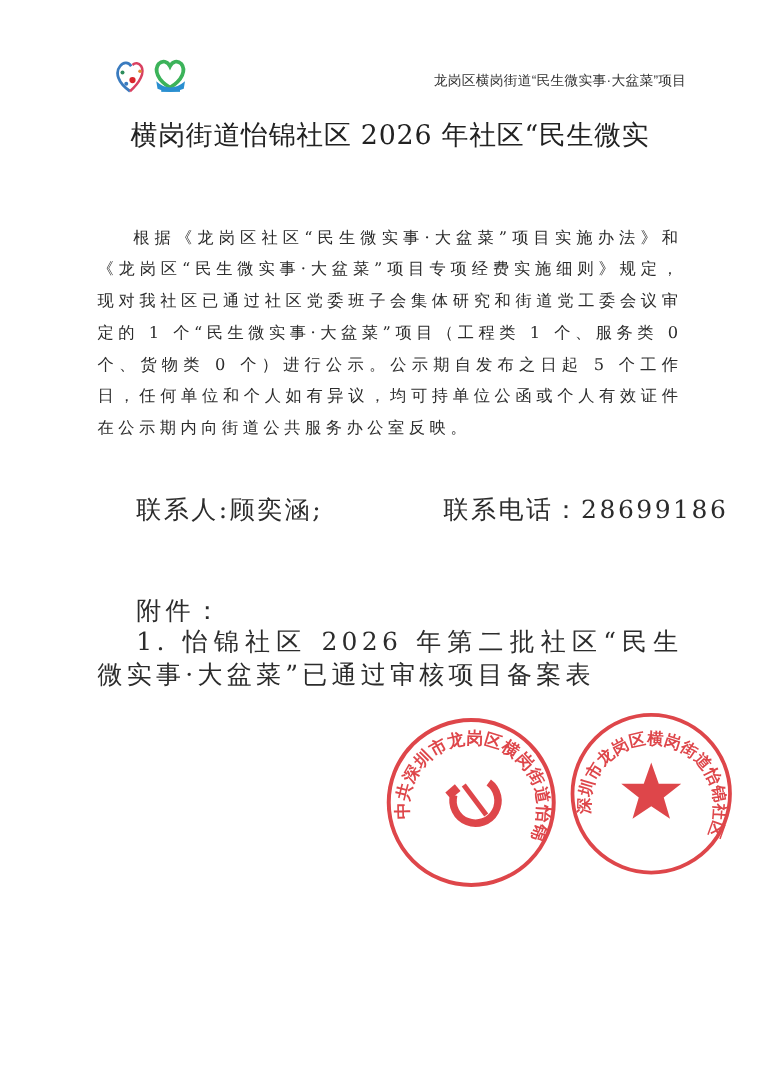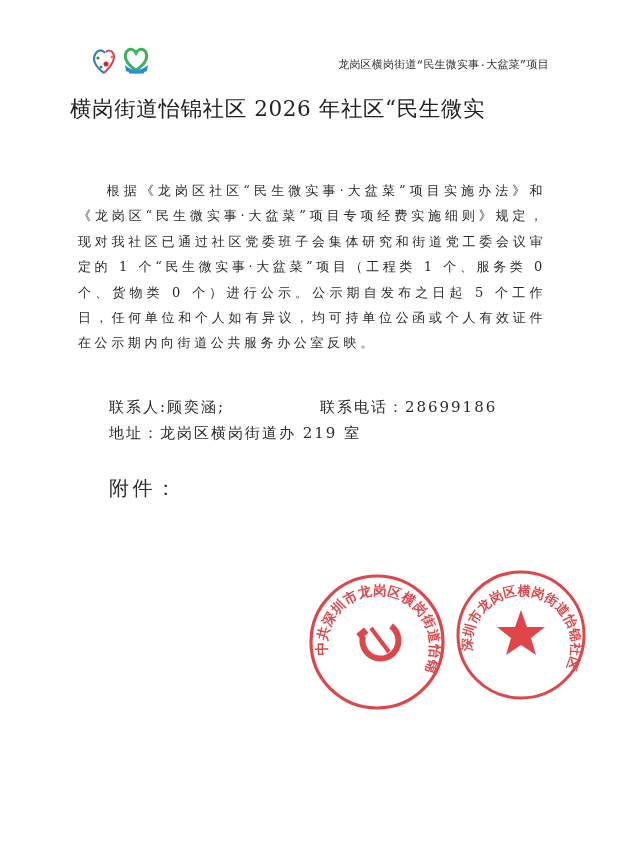--- a/index.html
+++ b/index.html
@@ -4,32 +4,32 @@
 <style>
   html, body { margin: 0; padding: 0; }
   body {
     width: 624px; height: 855px; background: #ffffff; position: relative; overflow: hidden;
     font-family: "DejaVu Serif", "Liberation Serif", serif; color: #2a2a2a;
   }
   .abs { position: absolute; }
   .logos { left: 92px; top: 46px; width: 70px; height: 30px; }
   .header-right {
     right: 75px; top: 57px; font-size: 11px; color: #333; letter-spacing: 0.2px;
-    font-family: Liberation Mono, monospace;
+    font-family: Liberation Sans, sans-serif;
   }
   .title {
-    left: 70px; top: 92px; width: 484px; 
+    left: 70px; top: 92px; width: 484px; text-align: center;
     font-size: 21.5px; line-height: 33px; color: #222; letter-spacing: 0.6px;
   }
   .body-text {
     left: 78px; top: 178px; width: 468px;
     font-size: 13px; line-height: 25.4px; letter-spacing: 3.6px; text-align: justify;
     text-indent: 2.2em; color: #2c2c2c;
   }
-  .contact { left: 109px; top: 394px; font-size: 15px; line-height: 26px; letter-spacing: 2px; color: #2c2c2c; }
+  .contact { left: 109px; top: 394px; font-size: 20px; line-height: 26px; letter-spacing: 2px; color: #2c2c2c; text-align: center; }
   .contact-row { white-space: nowrap; }
   .contact-phone { display: inline-block; margin-left: 88px; }
   .attach { left: 78px; width: 468px; top: 476px; font-size: 20px; line-height: 25.4px; letter-spacing: 3.4px; color: #2c2c2c; }
   .attach .label { padding-left: 31px; }
   .attach .item { text-indent: 31px; text-align: justify; }
   .sign { left: 356px; top: 607px; font-size: 15px; line-height: 27px; letter-spacing: 2px; color: #333; text-align: center; width: 170px; }
   .stamp { opacity: 0.85; }
 </style>
 </head>
 <body>
@@ -56,27 +56,25 @@
   <div>横岗街道怡锦社区 2026 年社区“民生微实</div>
 </div>
 
 <div class="abs body-text">根据《龙岗区社区“民生微实事·大盆菜”项目实施办法》和《龙岗区“民生微实事·大盆菜”项目专项经费实施细则》规定，现对我社区已通过社区党委班子会集体研究和街道党工委会议审定的 1 个“民生微实事·大盆菜”项目（工程类 1 个、服务类 0 个、货物类 0 个）进行公示。公示期自发布之日起 5 个工作日，任何单位和个人如有异议，均可持单位公函或个人有效证件在公示期内向街道公共服务办公室反映。</div>
 
 <div class="abs contact">
   <div class="contact-row">
     <span>联系人:</span><span>顾奕涵;</span>
     <span class="contact-phone"><span>联系电话：</span><span>28699186</span></span>
   </div>
-  <div class="contact-row">
-    <span>地址：</span><span>龙岗区横岗街道办 219 室</span>
-  </div>
 </div>
 
 <div class="abs attach">
   <div class="label">附件：</div>
+  <div class="item">1. 怡锦社区 2026 年第二批社区“民生微实事·大盆菜”已通过审核项目备案表</div>
 </div>
 
 <svg class="abs stamp" style="left:305px; top:570px;" width="145" height="145" viewBox="0 0 145 145">
   <defs>
       <path id="arcL" d="M 22 85 A 52 52 0 1 1 120 100"></path>
     </defs>
   <circle cx="72" cy="72" r="66" fill="none" stroke="#d9262b" stroke-width="3.2"></circle>
   <text font-size="13.5" fill="#d9262b" font-family="DejaVu Serif, serif" font-weight="bold" letter-spacing="0.5"><textPath href="#arcL">中共深圳市龙岗区横岗街道怡锦社区委员会</textPath></text>
   <g transform="translate(72,70)">
     <path d="M -14 -4 A 18 18 0 1 0 14 -14" fill="none" stroke="#d9262b" stroke-width="6"></path>

